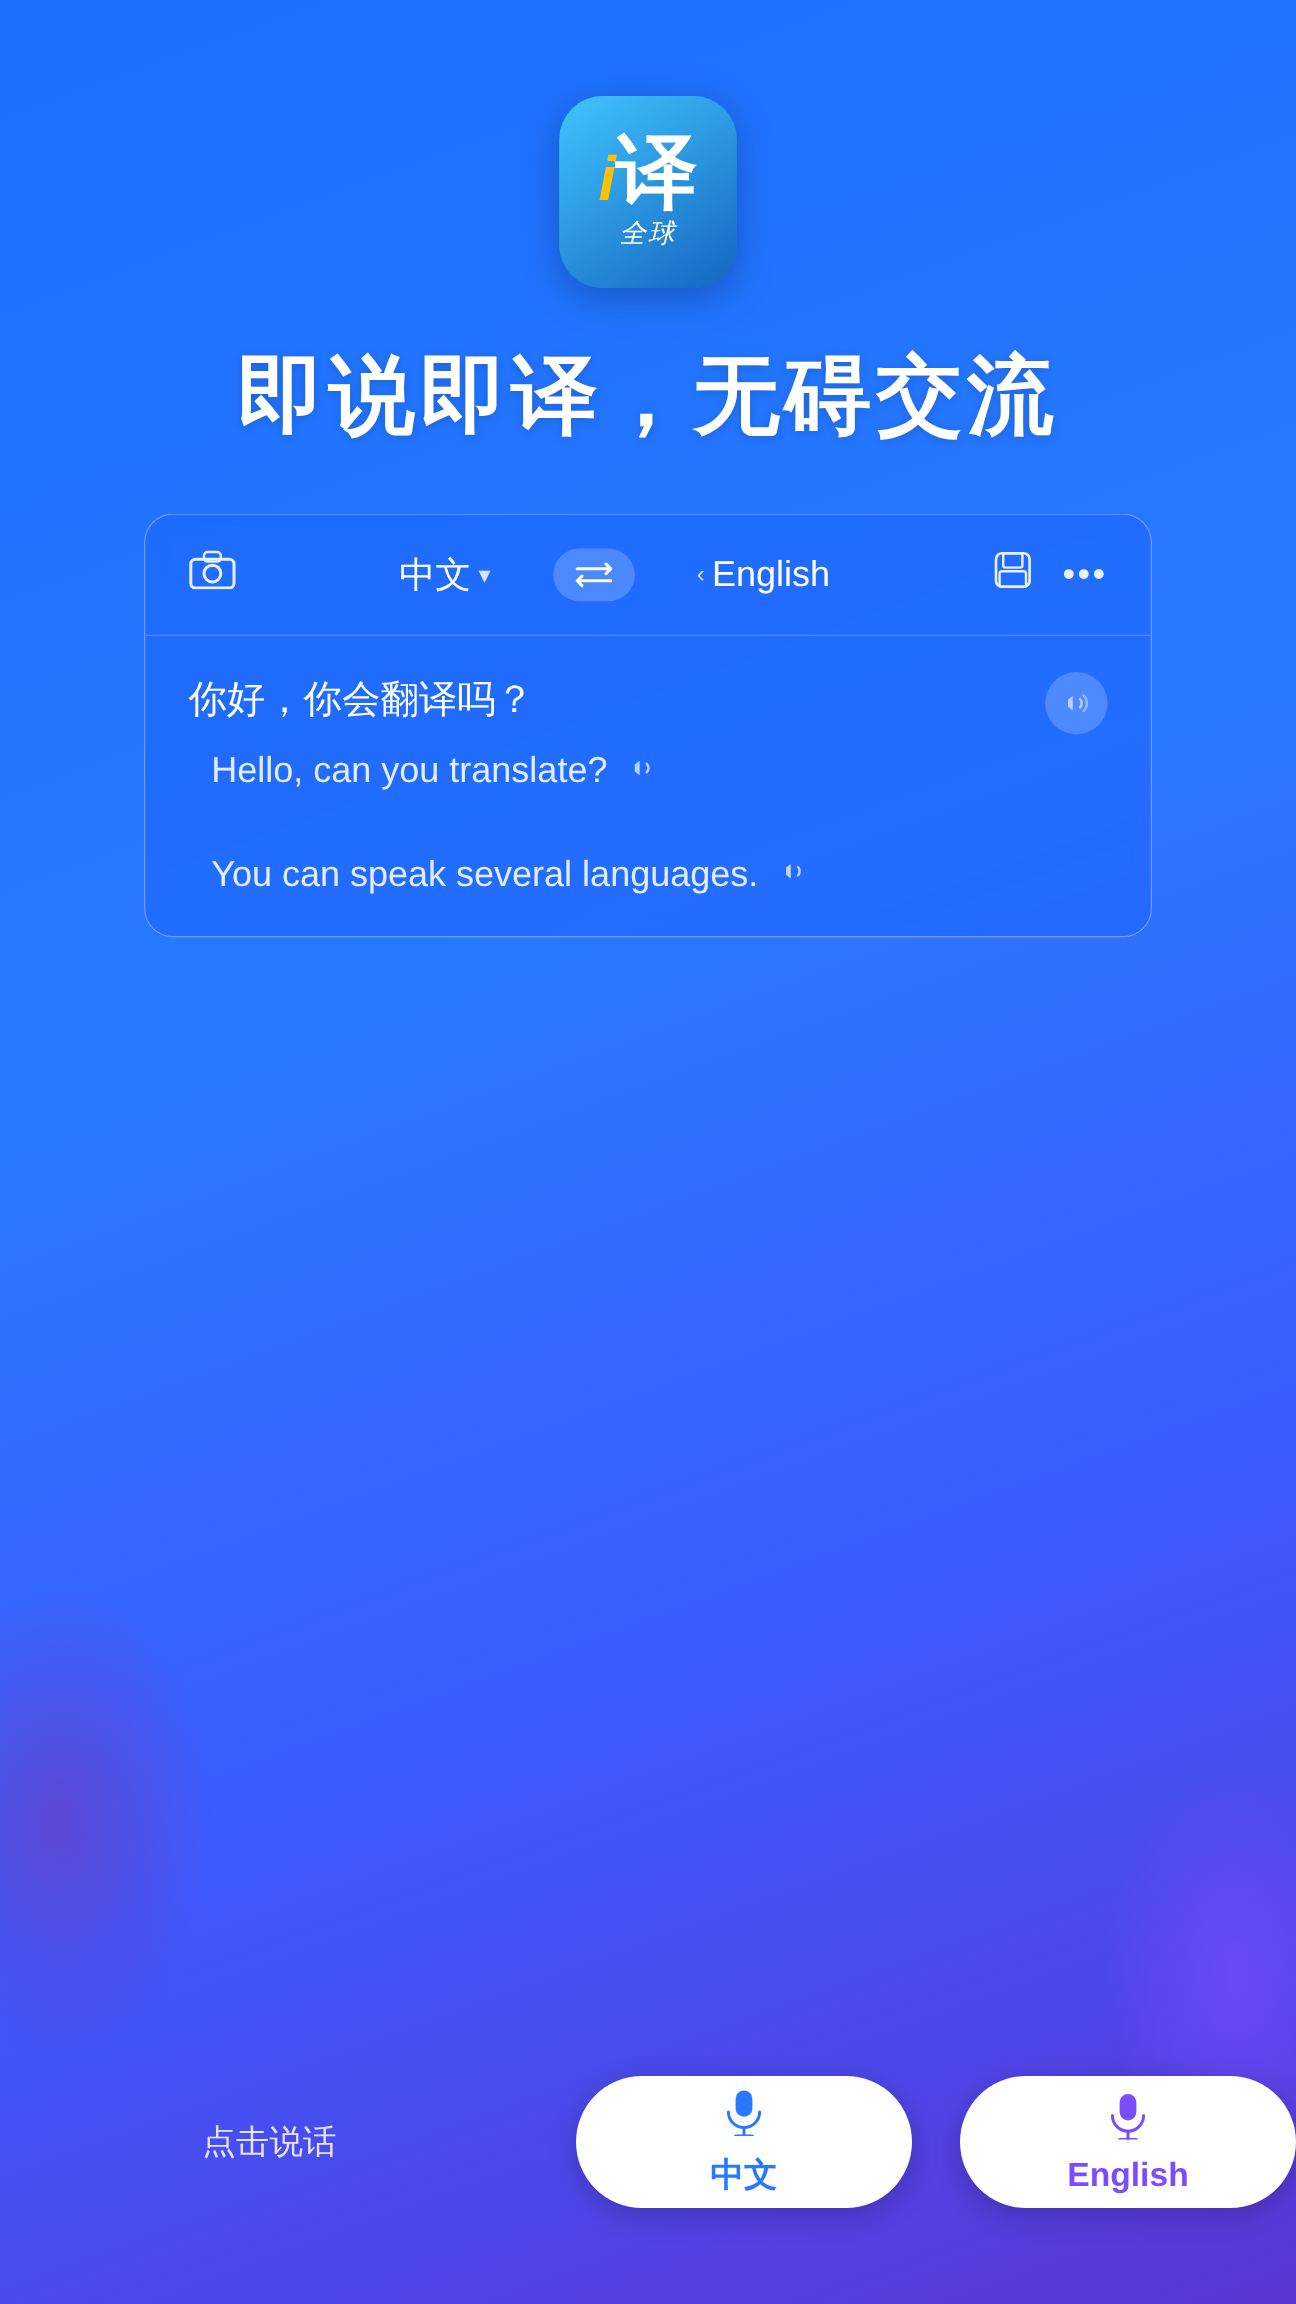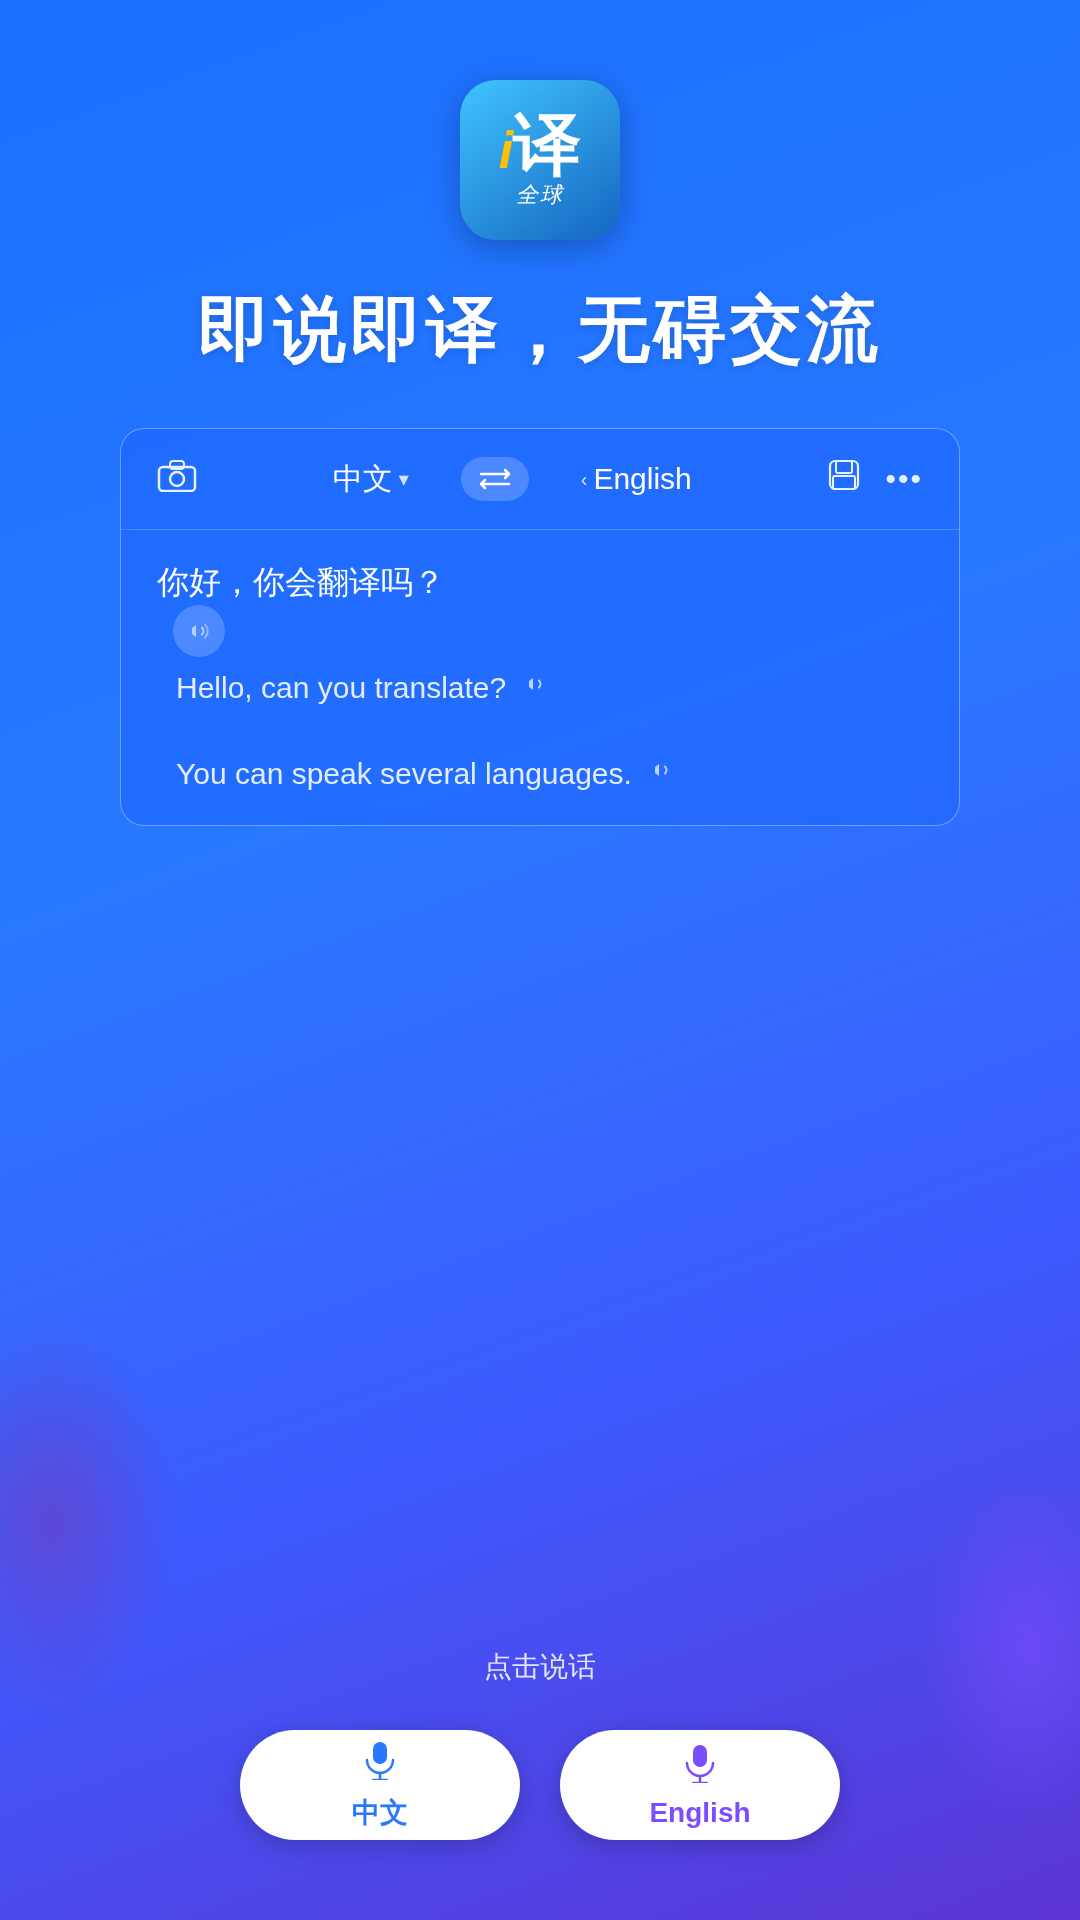--- a/index.html
+++ b/index.html
@@ -42,21 +42,21 @@
       display: flex;
       flex-direction: column;
       align-items: center;
       position: relative;
       z-index: 1;
     }
 
     
     .app-icon-wrapper {
       margin-top: 80px;
-      width: 160px;
+      width: 148px;
       height: 160px;
       border-radius: 36px;
       background: linear-gradient(145deg, #40c4ff, #1565c0);
       display: flex;
       align-items: center;
       justify-content: center;
       box-shadow: 0 8px 32px rgba(0,0,0,0.25);
       flex-direction: column;
     }
 
@@ -204,21 +204,20 @@
     }
 
     .trans-entry:last-child {
       margin-bottom: 0;
     }
 
     .trans-source {
       display: flex;
       align-items: flex-start;
       justify-content: center;
-      flex-direction: column;
     }
 
     .trans-source-text {
       font-size: 32px;
       color: white;
       font-weight: 500;
       line-height: 1.4;
       flex: 1;
     }
 
@@ -257,23 +256,23 @@
       cursor: pointer;
     }
 
     
     .bottom-section {
       position: absolute;
       bottom: 80px;
       left: 0;
       right: 0;
       display: flex;
-      flex-direction: column;
-      align-items: center;
-      gap: 44px;
+      flex-direction: row;
+      align-items: center;
+      gap: 31px;
     }
 
     .speak-labels {
       display: flex;
       width: 840px;
       justify-content: space-around;
     }
 
     .speak-label {
       font-size: 28px;

